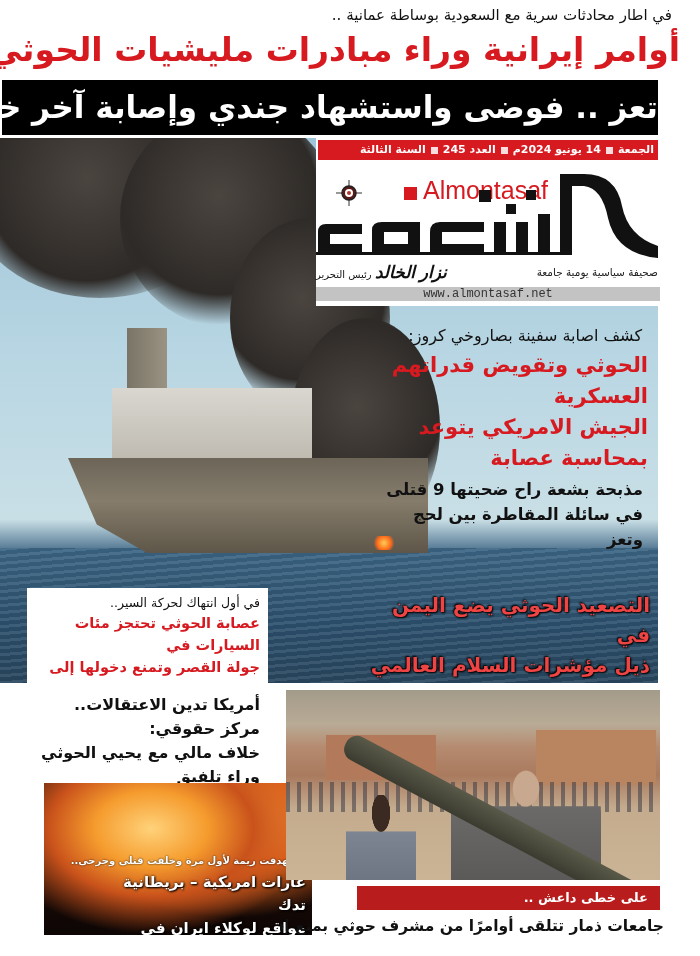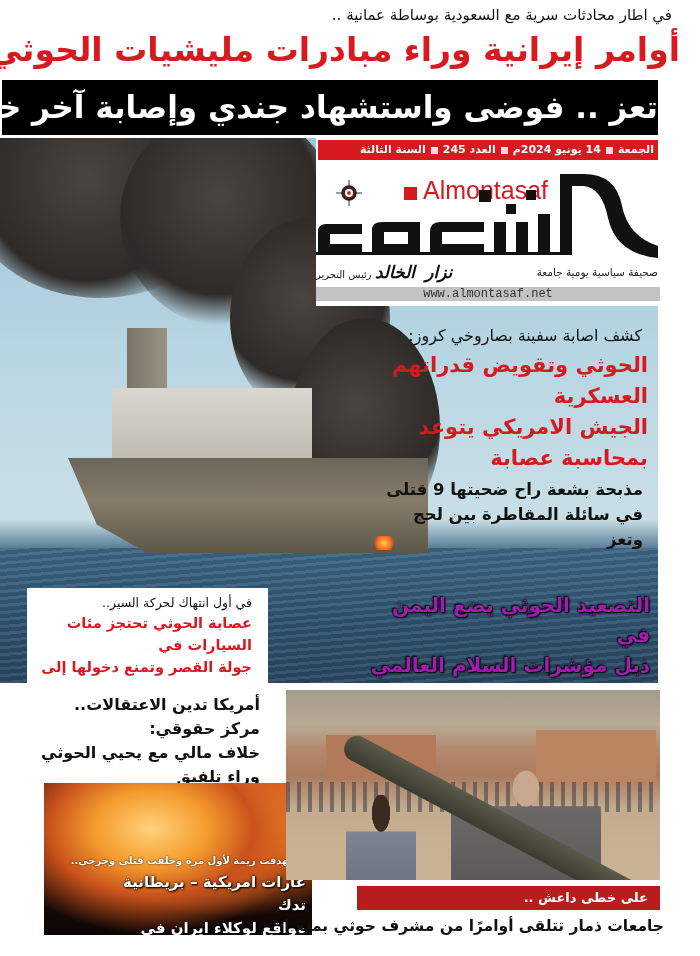--- a/index.html
+++ b/index.html
@@ -78,48 +78,48 @@
     }
     .target-icon {
       position: absolute; left: 20px; top: 42px; width: 26px; height: 26px;
     }
     .tagline {
       position: absolute; right: 2px; top: 128px; font-size: 10.5px; color: #222;
     }
     .editor {
       position: absolute; left: 0; top: 124px; font-size: 10px; color: #111; white-space: nowrap;
     }
-    .editor .name { font-family: Liberation Mono, monospace; font-style: italic; font-weight: bold; font-size: 17px; margin-right: 4px; }
+    .editor .name { font-family: Liberation Sans, sans-serif; font-style: italic; font-weight: bold; font-size: 17px; margin-right: 4px; }
     .url-bar {
       position: absolute; left: 0; top: 149px; width: 344px; height: 14px;
       background: #c3c3c3; color: #333; font-size: 12px; line-height: 14px;
       text-align: center; direction: ltr; font-family: Liberation Mono, monospace;
     }
 
     
     .lead-kicker {
       left: 330px; top: 326px; width: 312px; font-size: 16px; color: #111; text-align: right;
     }
     .lead-headline {
       left: 330px; top: 350px; width: 318px; font-size: 21px; font-weight: bold;
       color: #d71920; text-align: right; line-height: 31px;
     }
     .massacre {
       left: 380px; top: 477px; width: 263px; font-size: 16.5px; font-weight: bold;
       color: #111; text-align: right; line-height: 25px;
     }
     .escalation {
       left: 360px; top: 590px; width: 290px; font-size: 20px; font-weight: bold;
-      color: #a21caf; text-align: right; line-height: 30px;
+      color: #ef4444; text-align: right; line-height: 30px;
       text-shadow: 0 0 2px #000, 1px 1px 2px #000, -1px -1px 2px #000;
     }
 
     
     .cars-box {
-      left: 27px; top: 588px; width: 241px; height: 95px; background: #fff; padding: 6px 16px 0 8px;
+      left: 27px; top: 588px; width: 241px; height: 95px; background: #fff; padding: 6px 8px 0 8px;
     }
     .cars-kicker { font-size: 12.5px; color: #111; text-align: right; line-height: 18px; }
     .cars-headline { font-size: 14.5px; font-weight: bold; color: #d71920; text-align: right; line-height: 22px; }
 
     
     .usa-box {
       left: 27px; top: 683px; width: 241px; height: 270px; background: #fff; padding: 10px 8px 0 8px;
     }
     .usa-headline { font-size: 16px; font-weight: bold; color: #111; text-align: right; line-height: 24px; }
     .fire-photo {

